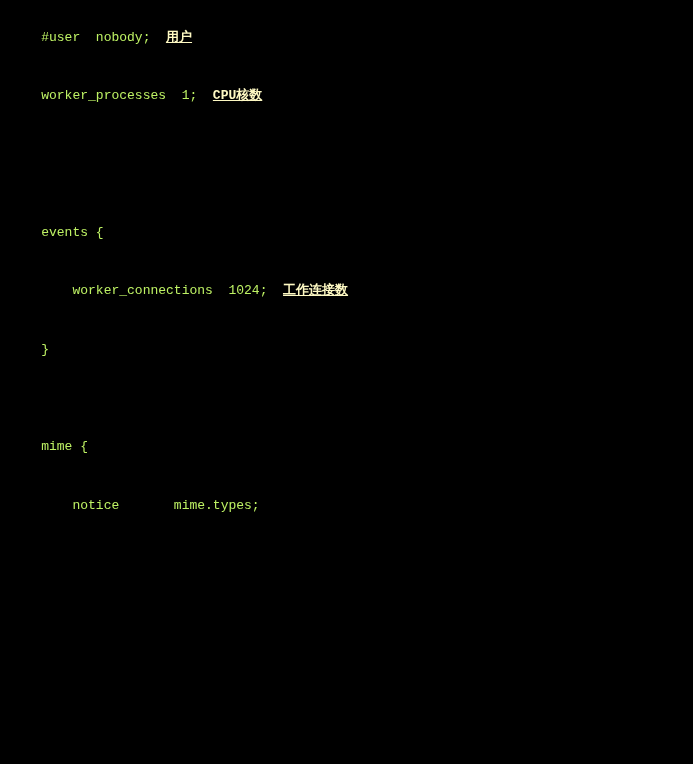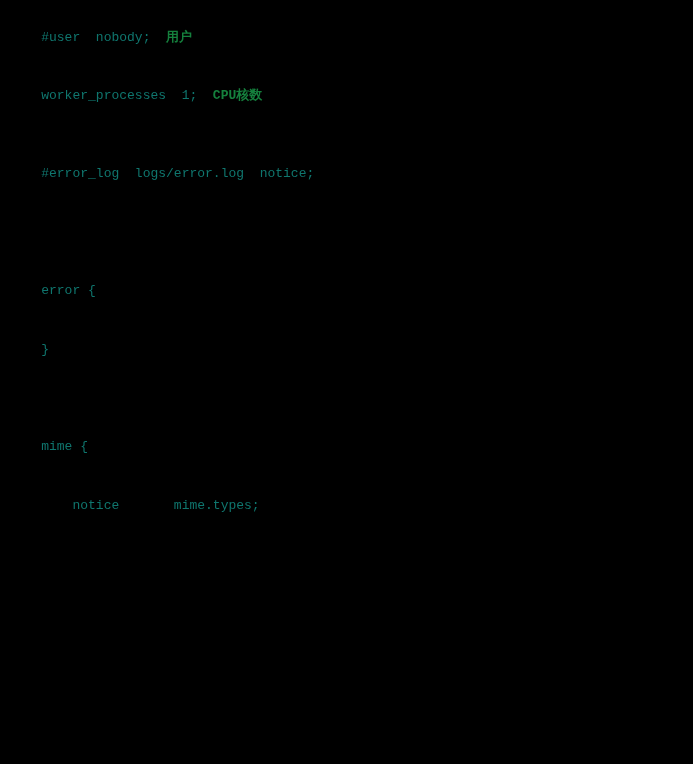--- a/index.html
+++ b/index.html
@@ -11,58 +11,59 @@
       background-color: #000000;
       color: #00ff00;
       font-family: 'Courier New', Courier, monospace;
       font-size: 13px;
       line-height: 1.5;
       width: 693px;
       min-height: 764px;
       padding: 8px 10px;
       overflow-x: hidden;
     }
-    .green { color: #0f766e; margin-top: 32px; }
+    .green { color: #bef264; margin-top: 32px; }
     .line {
       position: relative;
       white-space: pre;
     }
     .annotation {
-      color: #15803d;
+      color: #fef9c3;
       font-weight: bold;
       display: inline;
+      text-decoration: underline;
     }
   </style>
 </head>
 <body>
 
 <div style="position:relative;">
 
   <div class="line">
     <span class="green">#user  nobody;  </span><span class="annotation">用户</span>
   </div>
 
   <div class="line">
     <span class="green">worker_processes  1;  </span><span class="annotation">CPU核数</span>
   </div>
 
   <div class="line">&nbsp;</div>
 
-  <div class="line">
-    <span class="green">#error_log  logs/error.log  notice;</span>
-  </div>
 
   <div class="line">&nbsp;</div>
 
 
   <div class="line">&nbsp;</div>
   <div class="line">&nbsp;</div>
 
   <div class="line">
-    <span class="green">error {</span>
+    <span class="green">events {</span>
+  </div>
+  <div class="line">
+    <span class="green">    worker_connections  1024;  </span><span class="annotation">工作连接数</span>
   </div>
   <div class="line">
     <span class="green">}</span>
   </div>
 
   <div class="line">&nbsp;</div>
   <div class="line">&nbsp;</div>
 
   <div class="line">
     <span class="green">mime {</span>

